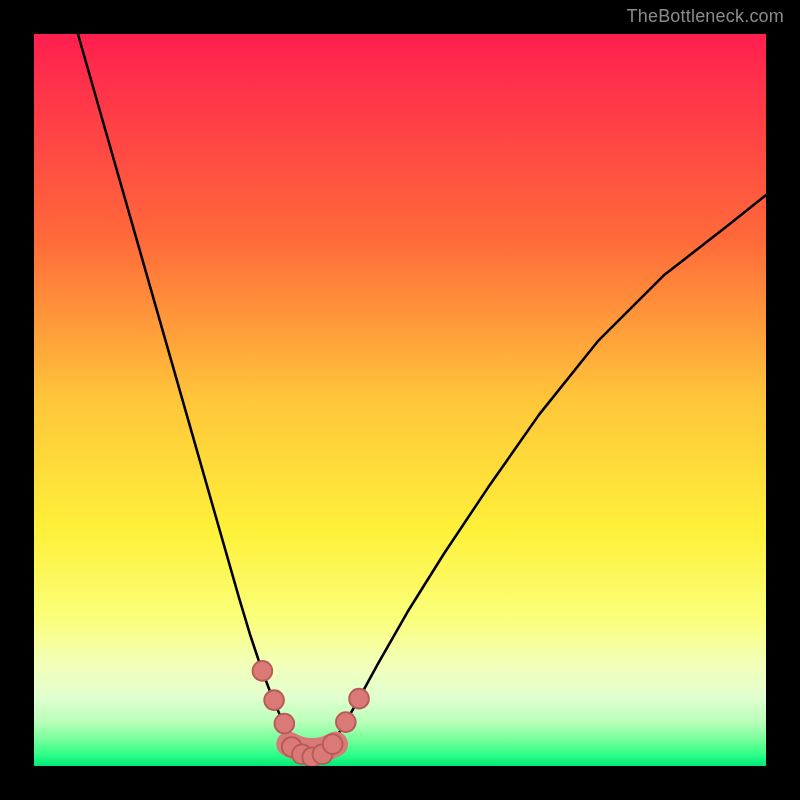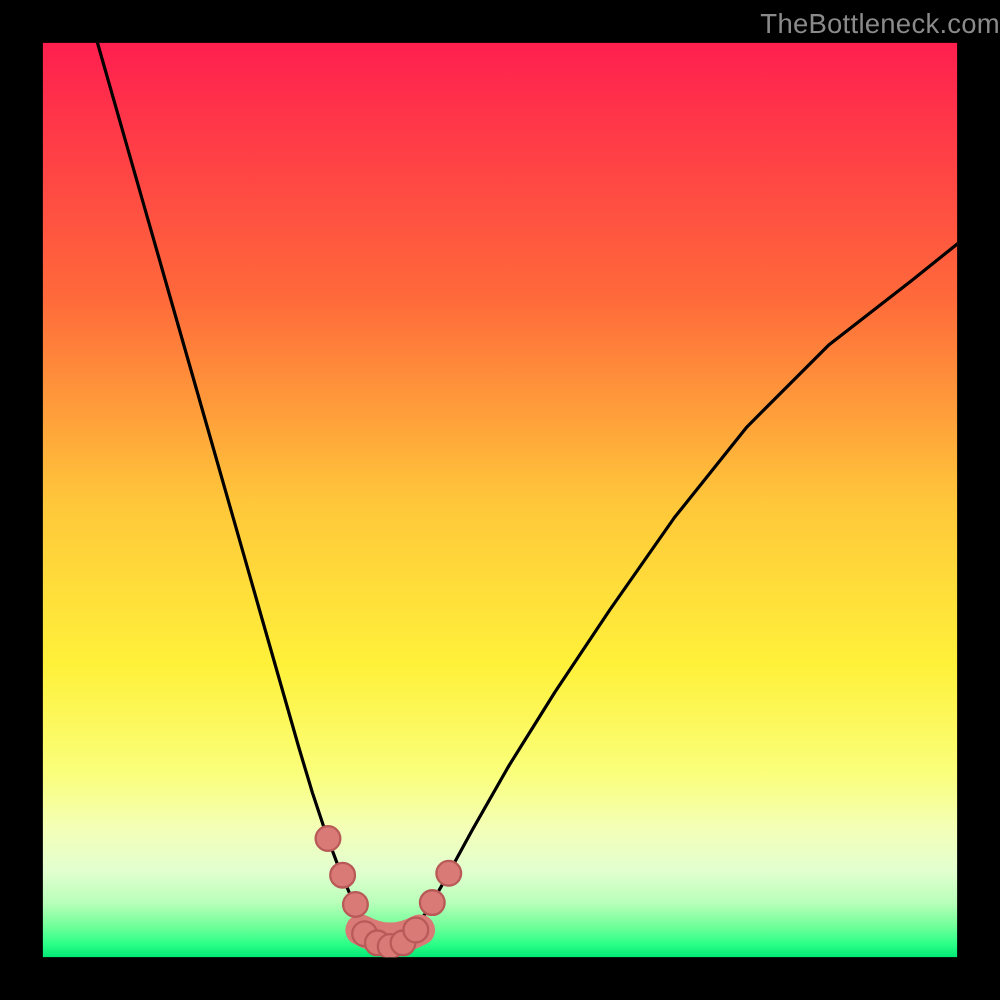--- a/index.html
+++ b/index.html
@@ -30,23 +30,23 @@
   .gradient {
     position: absolute;
     left: 0;
     top: 0;
     width: 100%;
     height: 100%;
   }
   .watermark {
     position: absolute;
     top: 6px;
-    right: 0;
+    right: 16px;
     color: #8a8a8a;
-    font-size: 22px;
+    font-size: 18px;
     letter-spacing: 0.2px;
     font-weight: 400;
   }
   svg.curves {
     position: absolute;
     left: 0;
     top: 0;
     width: 100%;
     height: 100%;
   }

